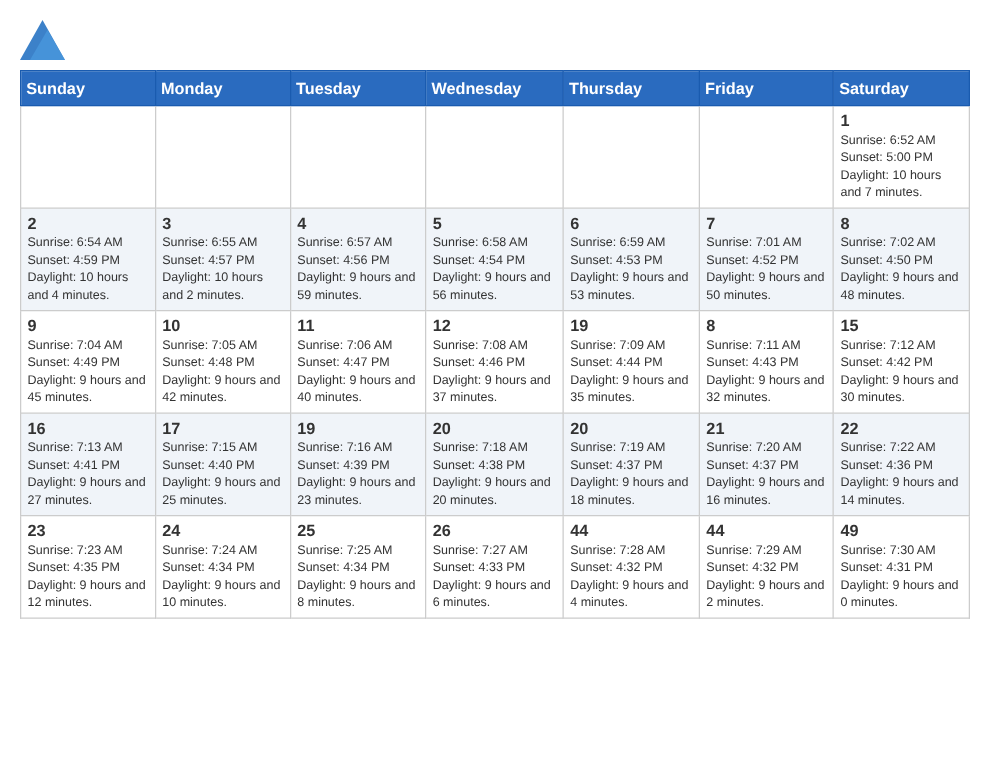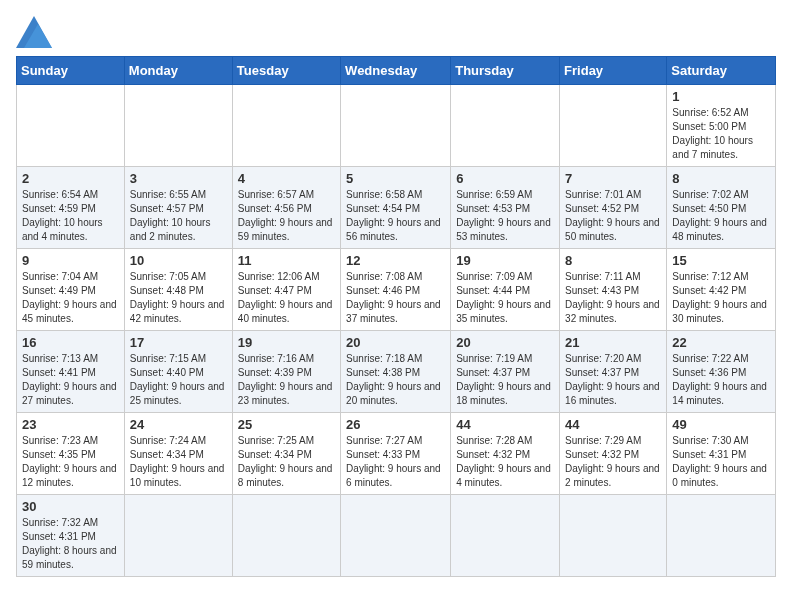--- a/index.html
+++ b/index.html
@@ -181,21 +181,21 @@
 Daylight: 9 hours and 45 minutes.</div>
         </td>
         <td>
           <span class="day-number">10</span>
           <div class="day-info">Sunrise: 7:05 AM
 Sunset: 4:48 PM
 Daylight: 9 hours and 42 minutes.</div>
         </td>
         <td>
           <span class="day-number">11</span>
-          <div class="day-info">Sunrise: 12:06 AM
+          <div class="day-info">Sunrise: 7:06 AM
 Sunset: 4:47 PM
 Daylight: 9 hours and 40 minutes.</div>
         </td>
         <td>
           <span class="day-number">12</span>
           <div class="day-info">Sunrise: 7:08 AM
 Sunset: 4:46 PM
 Daylight: 9 hours and 37 minutes.</div>
         </td>
         <td>
@@ -298,28 +298,14 @@
 Sunset: 4:32 PM
 Daylight: 9 hours and 2 minutes.</div>
         </td>
         <td>
           <span class="day-number">49</span>
           <div class="day-info">Sunrise: 7:30 AM
 Sunset: 4:31 PM
 Daylight: 9 hours and 0 minutes.</div>
         </td>
       </tr>
-      <tr class="row-shaded">
-        <td>
-          <span class="day-number">30</span>
-          <div class="day-info">Sunrise: 7:32 AM
-Sunset: 4:31 PM
-Daylight: 8 hours and 59 minutes.</div>
-        </td>
-        <td class="empty-cell"></td>
-        <td class="empty-cell"></td>
-        <td class="empty-cell"></td>
-        <td class="empty-cell"></td>
-        <td class="empty-cell"></td>
-        <td class="empty-cell"></td>
-      </tr>
     </tbody>
 </table>
 
 </body></html>

